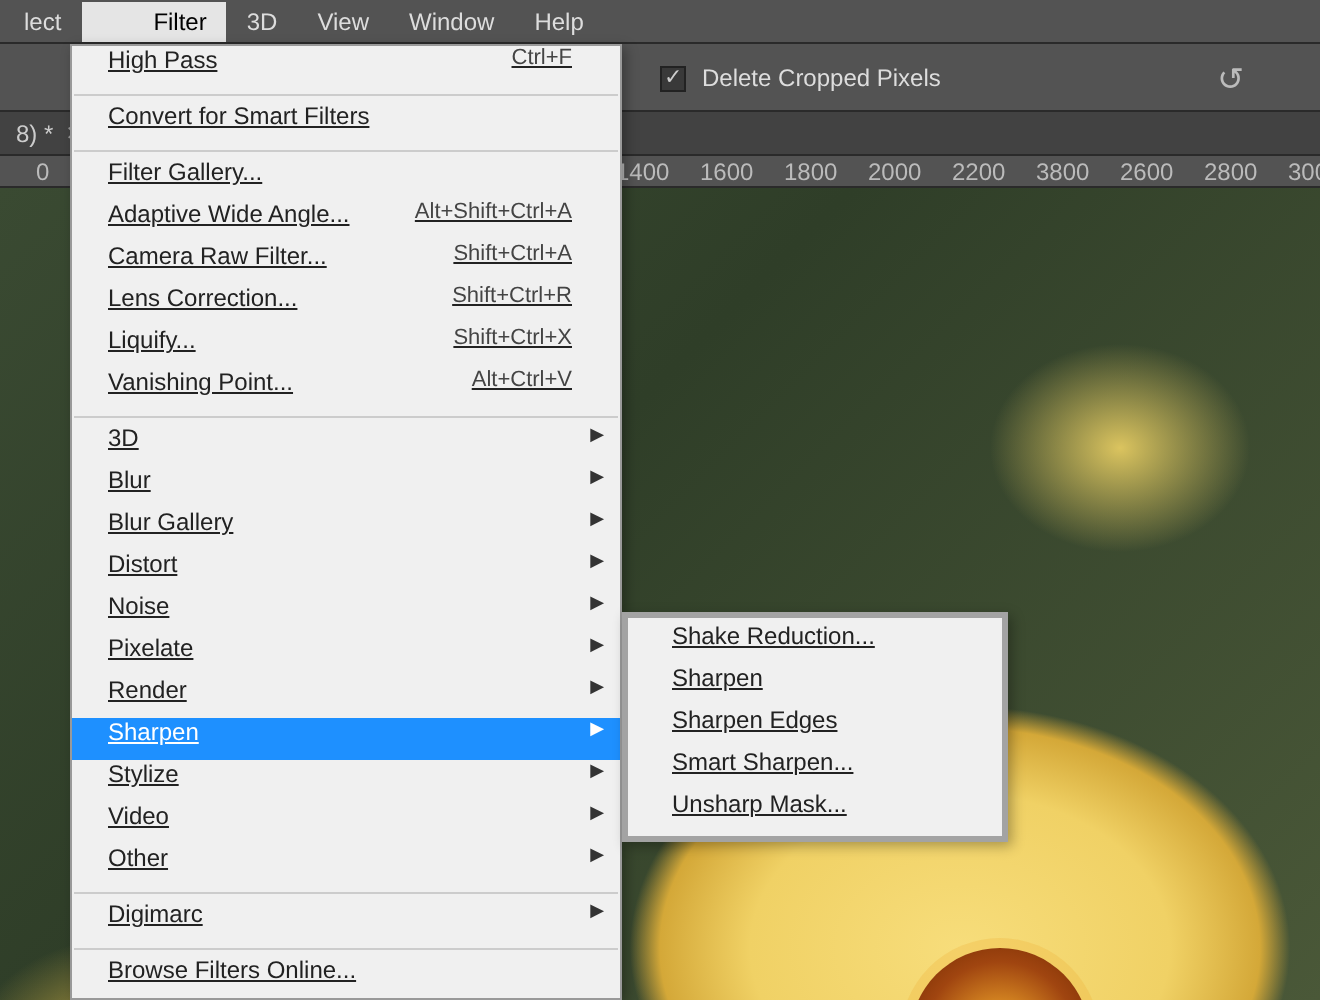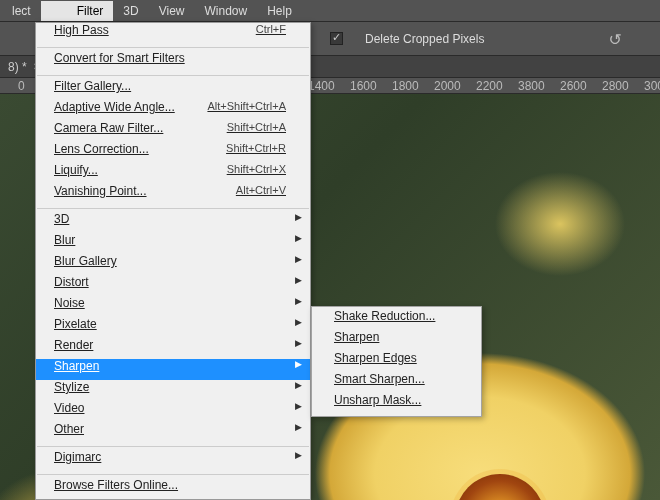--- a/index.html
+++ b/index.html
@@ -3,21 +3,21 @@
 <meta charset="utf-8">
 <style>
 * { margin: 0; padding: 0; box-sizing: border-box; font-family: "Segoe UI", Tahoma, sans-serif; font-size: 12px; }
 body { width: 660px; height: 500px; background: #535353; overflow: hidden; position: relative; }
 
 .menubar { height: 22px; background: #535353; display: flex; align-items: flex-end; padding-left: 2px; color: #ddd; border-bottom: 1px solid #2a2a2a; }
 .menubar-item { padding: 3px 10px; cursor: default; }
 .menubar-item.active { background: #e5e5e5; color: #000; padding-left: 36px; }
 
 .toolbar { height: 34px; background: #535353; border-bottom: 1px solid #2a2a2a; position: relative; display: flex; align-items: center; padding-left: 330px; color: #ddd; }
-.checkbox-wrap { display: flex; align-items: center; gap: 22px; }
+.checkbox-wrap { display: flex; align-items: flex-end; gap: 8px; }
 .checkbox { width: 13px; height: 13px; background: #393939; border: 1px solid #222; position: relative; }
 .checkbox::after { content: "✓"; position: absolute; top: -2px; left: 1px; color: #ccc; font-size: 11px; }
 .reset-icon { position: absolute; right: 38px; top: 8px; color: #bbb; font-size: 16px; }
 
 .tabbar { height: 22px; background: #424242; border-bottom: 1px solid #2a2a2a; display: flex; align-items: center; color: #ccc; padding-left: 2px; }
 .doc-tab { padding: 2px 6px; display: flex; align-items: center; gap: 6px; font-size: 11px; }
 .tab-close { color: #999; font-size: 10px; }
 
 .ruler-h { height: 16px; background: #535353; border-bottom: 1px solid #2a2a2a; position: relative; overflow: hidden; color: #bbb; font-size: 9px; }
 .ruler-tick { position: absolute; top: 1px; }
@@ -27,21 +27,21 @@
 .flower-center { position: absolute; width: 90px; height: 90px; border-radius: 50%; background: radial-gradient(circle, #f0b840 0%, #d08020 30%, #a04510 60%, #702800 100%); left: 455px; top: 380px; box-shadow: 0 0 0 5px rgba(240,180,60,0.3); }
 
 .dropdown { position: absolute; top: 22px; left: 35px; width: 276px; background: #f0f0f0; border: 1px solid #999; box-shadow: 2px 2px 6px rgba(0,0,0,0.3); z-index: 10; }
 .menu-item { height: 21px; display: flex; align-items: flex-start; justify-content: space-between; padding: 0 24px 0 18px; color: #222; cursor: default; position: relative; text-decoration: underline; }
 .menu-item.highlighted { background: #1e90ff; color: #fff; }
 .menu-shortcut { color: #444; font-size: 11px; }
 .menu-sep { height: 1px; background: #ccc; margin: 3px 1px; }
 .submenu-arrow { position: absolute; right: 8px; font-size: 9px; color: #333; }
 .menu-item.highlighted .submenu-arrow { color: #fff; }
 
-.submenu { position: absolute; top: 306px; left: 311px; width: 171px; background: #f0f0f0; border: 1px solid #a3a3a3; box-shadow: 2px 2px 6px rgba(0,0,0,0.3); z-index: 11; padding: 2px 0; }
+.submenu { position: absolute; top: 306px; left: 311px; width: 193px; background: #f0f0f0; border: 3px solid #a3a3a3; box-shadow: 2px 2px 6px rgba(0,0,0,0.3); z-index: 11; padding: 2px 0; }
 .submenu .menu-item { padding: 0 12px 0 22px; }
 
 .left-edge { position: absolute; left: 0; top: 22px; width: 14px; height: 34px; background: #464646; border: 1px solid #333; border-left: none; }
 </style>
 </head>
 <body>
 
 <div class="menubar">
   <div class="menubar-item">lect</div>
   <div class="menubar-item active">Filter</div>

